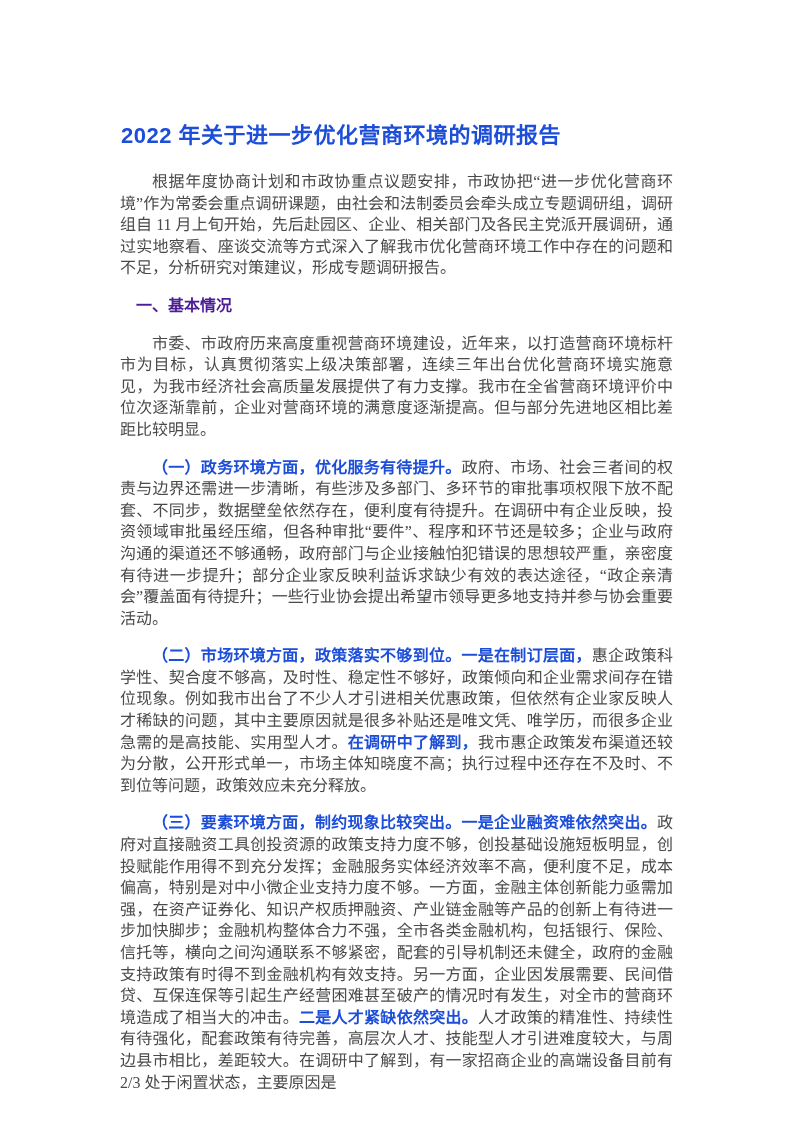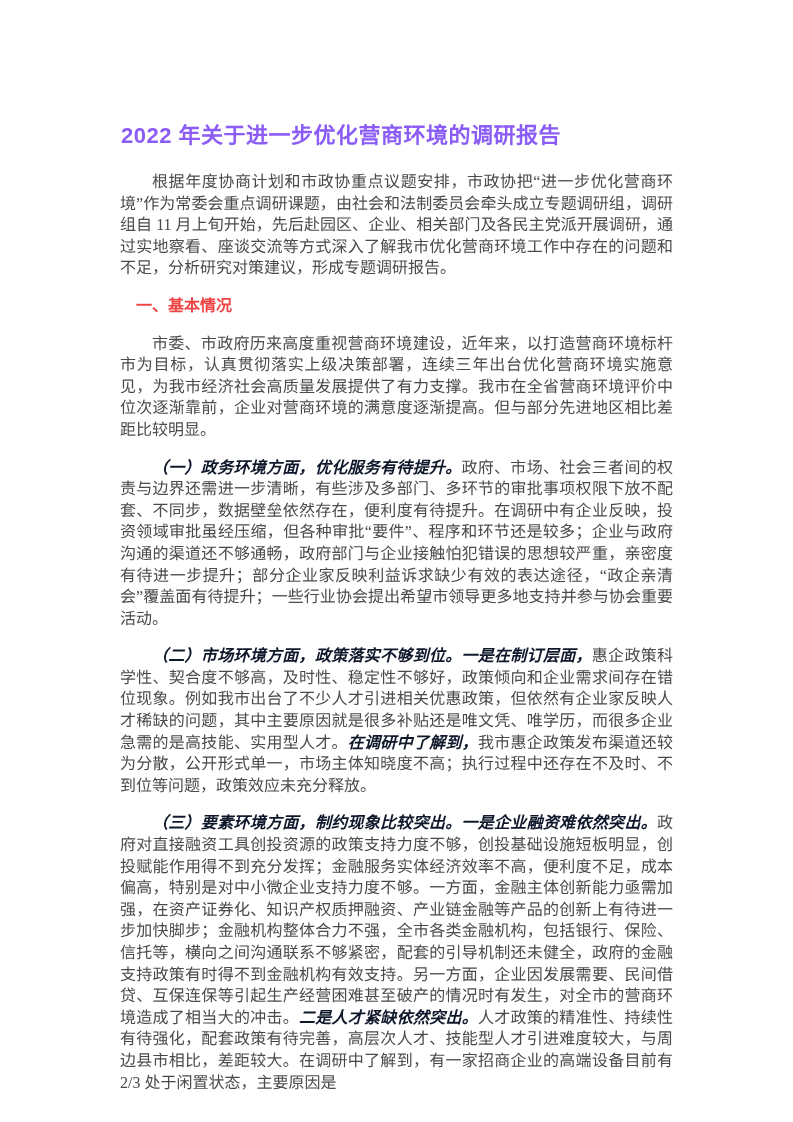--- a/index.html
+++ b/index.html
@@ -22,43 +22,42 @@
     font-family: "Liberation Serif", serif;
     font-size: 16px;
     line-height: 21.6px;
     color: #4a4a4a;
   }
   .doc-title {
     font-family: "Liberation Sans", sans-serif;
     font-size: 22px;
     line-height: 30px;
     font-weight: bold;
-    color: #8b5cf6;
+    color: #1d4ed8;
     margin: 0 0 20px 0;
     padding-left: 17px;
     letter-spacing: 0.5px;
   }
   p.body-para {
     margin: 16px;
     padding: 0;
     text-align: justify;
     text-indent: 2em;
   }
   h2.sub-heading {
     font-size: 16px;
     line-height: 21.6px;
     font-weight: bold;
-    color: #ef4444;
+    color: #4c1d95;
     margin: 5px 0;
     text-indent: 2em;
   }
   .b {
     font-weight: bold;
-    color: #0f172a;
-    font-style: italic;
+    color: #1d4ed8;
   }
 </style>
 </head>
 <body>
 
 <div class="page">
   <div class="content">
 
     <h1 class="doc-title">2022 年关于进一步优化营商环境的调研报告</h1>
 

